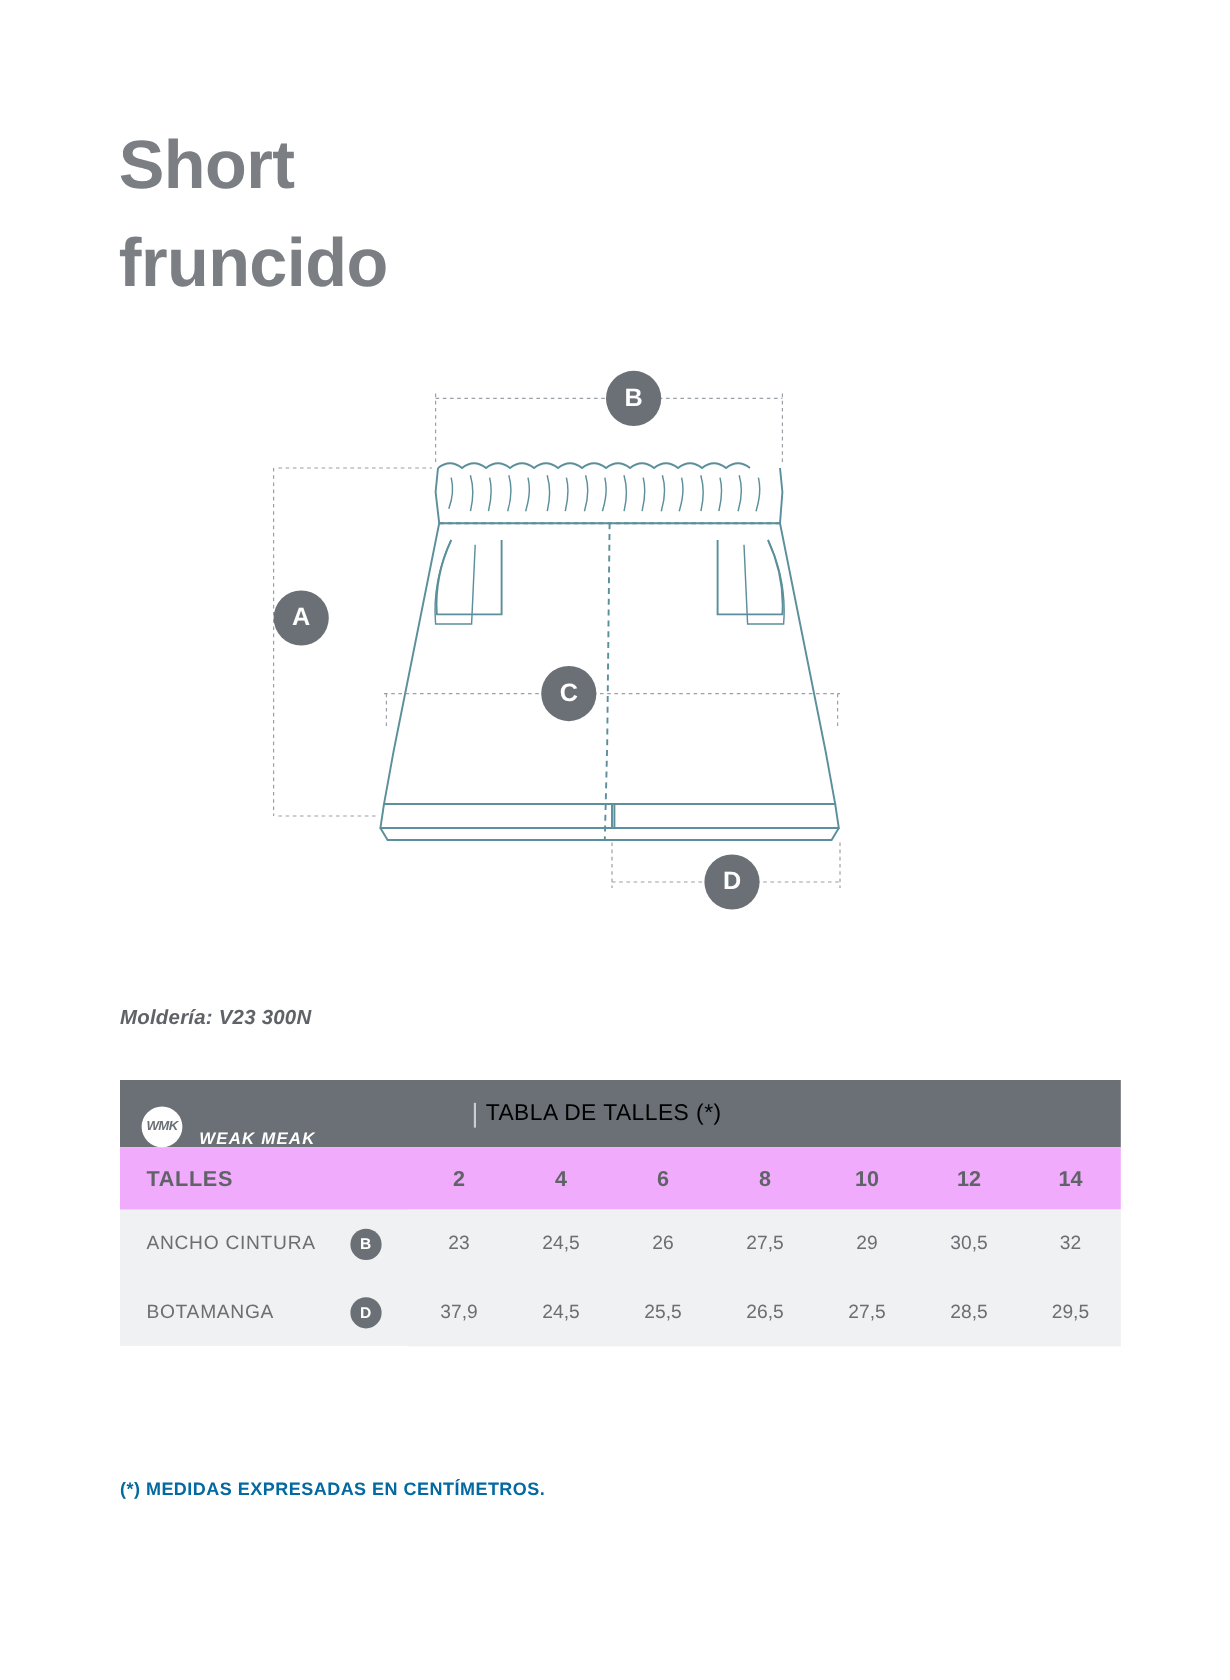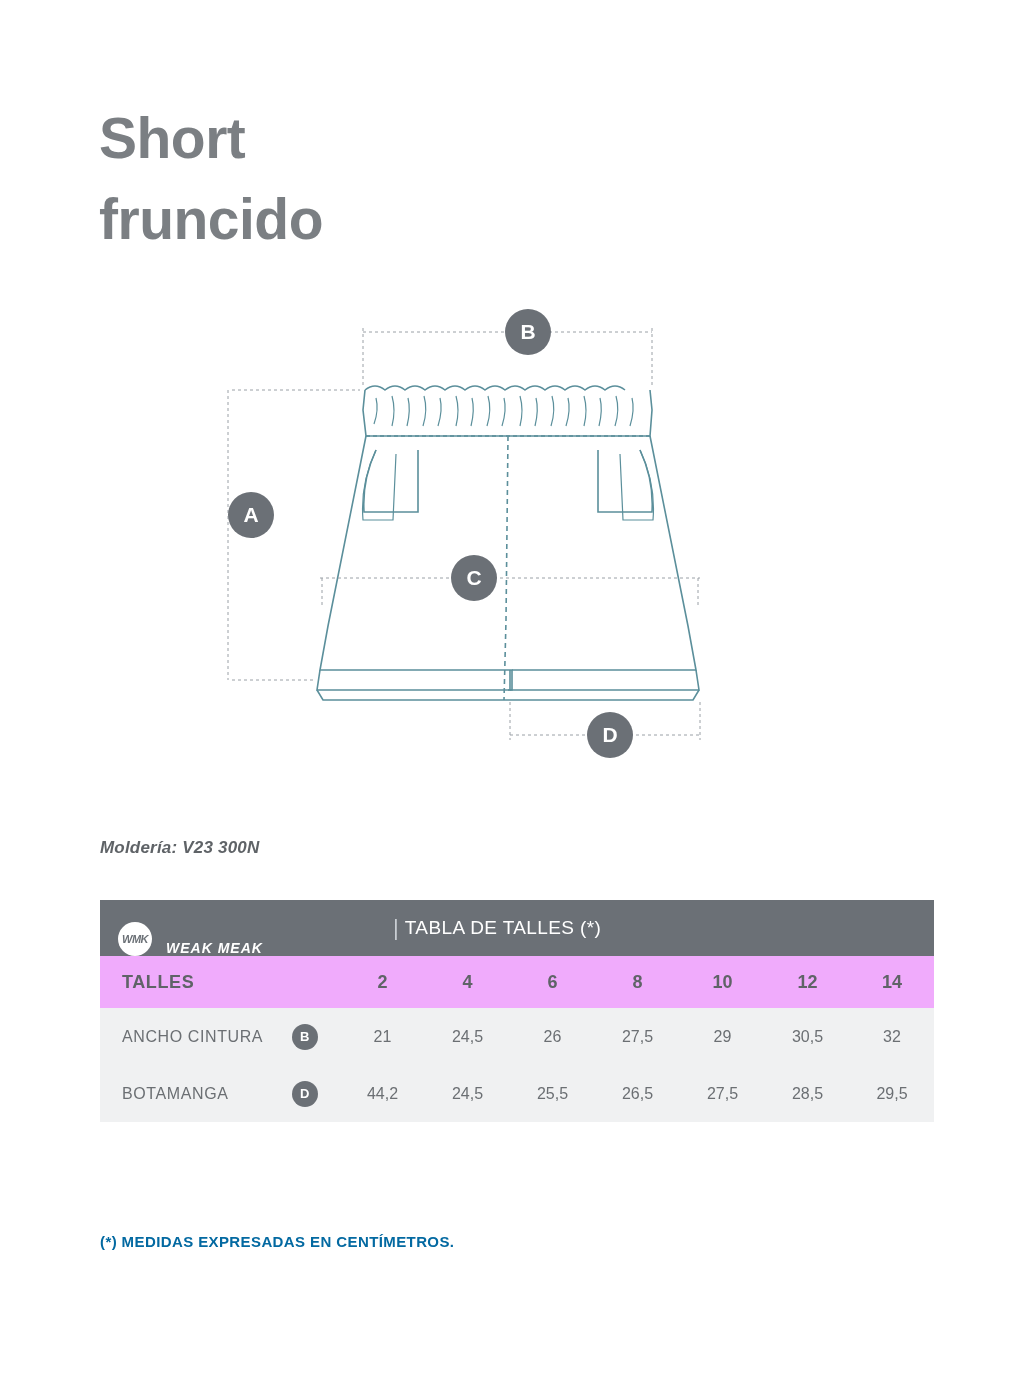--- a/index.html
+++ b/index.html
@@ -108,21 +108,21 @@
     font-style: italic;
     letter-spacing: 1px;
   }
   .brand-div {
     color: #c9ced3;
     font-size: 22px;
     font-weight: 300;
     padding: 0 6px;
   }
   .hdr-title {
-    color: #ffffff;
+    color: #000000;
     font-size: 19px;
     letter-spacing: 0.4px;
     font-weight: normal;
   }
 
   .talles-row td {
     background: #f0abfc;
     height: 52px;
     vertical-align: middle;
   }
@@ -325,38 +325,38 @@
         </tr>
 
 
         <tr class="data-row even">
           <td class="row-label">
             <div class="label-inner">
               <span>ANCHO CINTURA</span>
               <span class="badge">B</span>
             </div>
           </td>
-          <td class="cell-val">21</td>
+          <td class="cell-val">23</td>
           <td class="cell-val">24,5</td>
           <td class="cell-val">26</td>
           <td class="cell-val">27,5</td>
           <td class="cell-val">29</td>
           <td class="cell-val">30,5</td>
           <td class="cell-val">32</td>
         </tr>
 
 
         <tr class="data-row even">
           <td class="row-label">
             <div class="label-inner">
               <span>BOTAMANGA</span>
               <span class="badge">D</span>
             </div>
           </td>
-          <td class="cell-val">44,2</td>
+          <td class="cell-val">37,9</td>
           <td class="cell-val">24,5</td>
           <td class="cell-val">25,5</td>
           <td class="cell-val">26,5</td>
           <td class="cell-val">27,5</td>
           <td class="cell-val">28,5</td>
           <td class="cell-val">29,5</td>
         </tr>
       </tbody>
     </table>
   </div>

